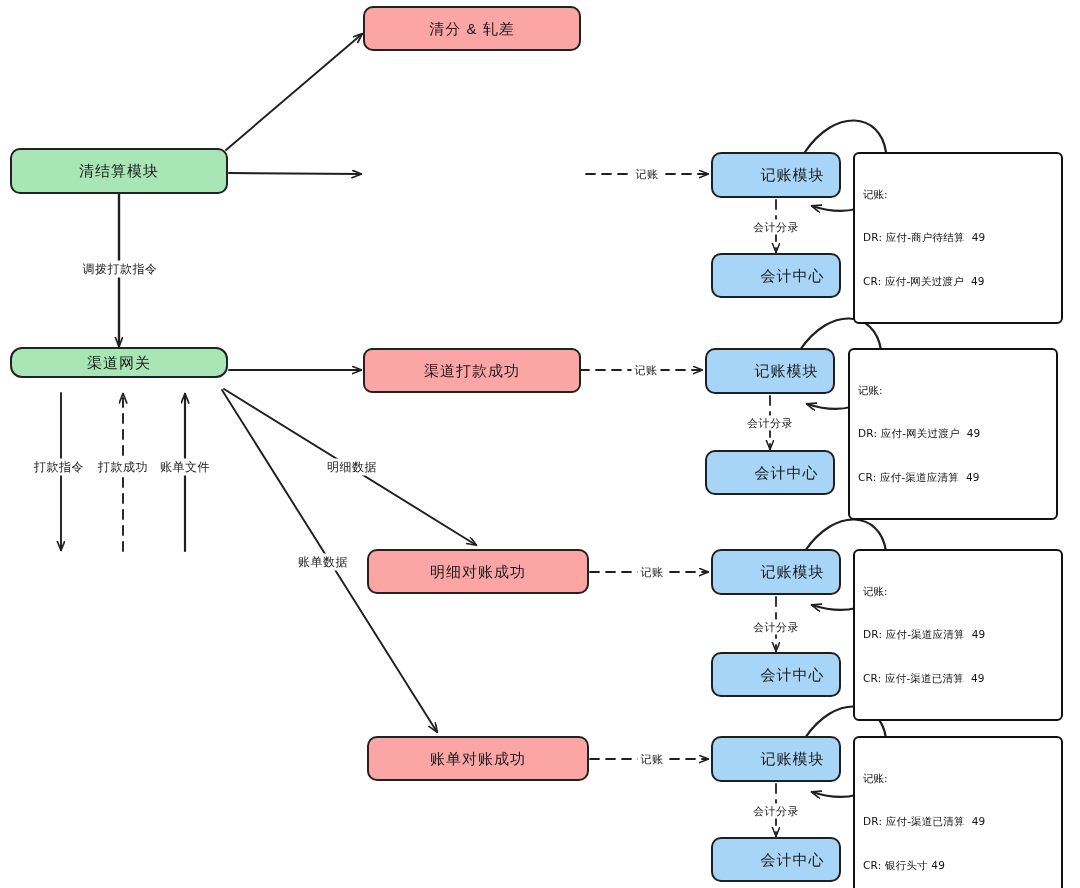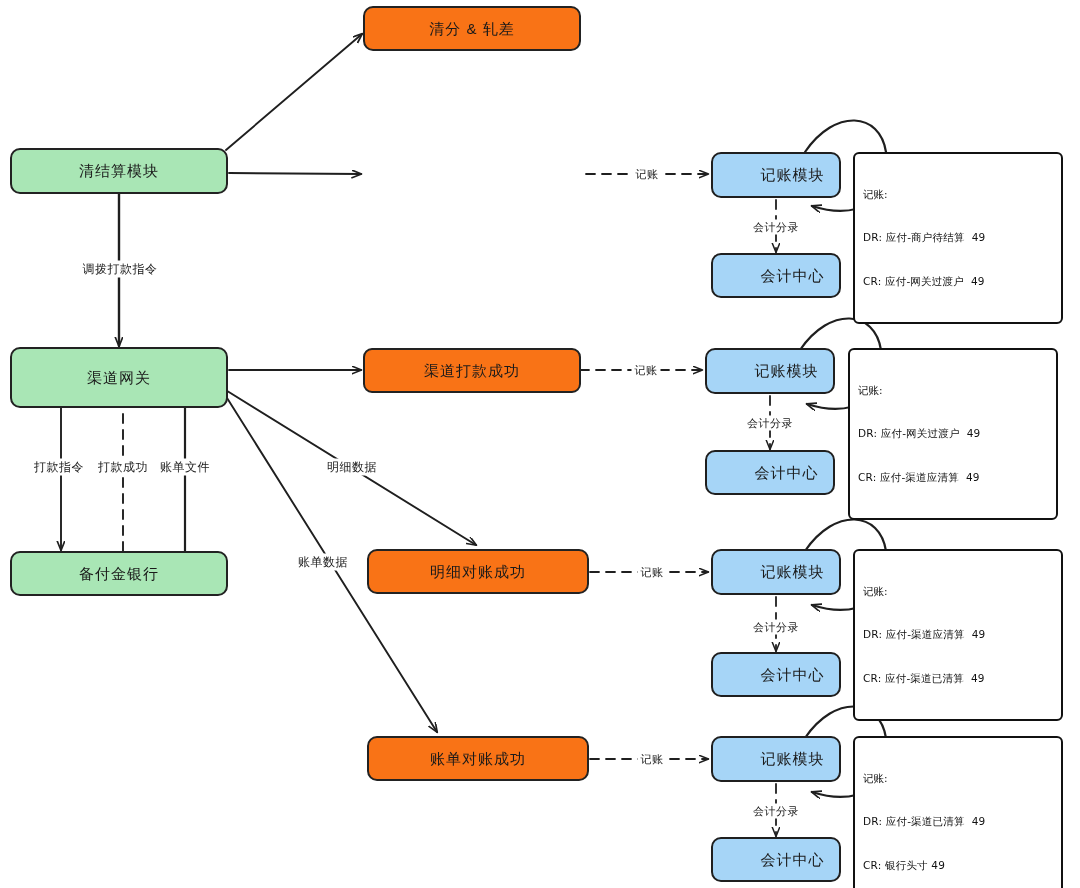--- a/index.html
+++ b/index.html
@@ -5,21 +5,21 @@
   html,body{margin:0;padding:0;background:#ffffff;}
   body{font-family:"Liberation Sans","DejaVu Sans",sans-serif;}
   #canvas{position:relative;width:1080px;height:888px;background:#ffffff;overflow:hidden;}
   svg.edges{position:absolute;left:0;top:0;width:1080px;height:888px;pointer-events:none;}
 
   .node{position:absolute;box-sizing:border-box;display:flex;align-items:center;justify-content:center;
         border:2px solid #1f1f1f;border-radius:10px;font-size:15px;color:#1a1a1a;letter-spacing:1px;
         text-align:center;line-height:1.2;}
   .node.green{background:#a9e6b5;border-color:#222;}
   .node.blue{background:#a6d5f7;border-color:#1f1f1f;padding-left:33px;}
-  .node.white{background:#f97316;border-color:#222;}
+  .node.white{background:#fca5a5;border-color:#222;}
 
   .note{position:absolute;box-sizing:border-box;background:#ffffff;border:2px solid #111;border-radius:6px;
         padding:4px 8px 5px 8px;font-size:10.5px;color:#111;line-height:1.38;white-space:pre;
         font-family:"DejaVu Sans","Liberation Sans",sans-serif;}
   .note .ttl{display:block;}
   .note .ln{display:block;letter-spacing:.2px;}
 
   .elabel{position:absolute;font-size:12px;color:#1a1a1a;background:#ffffff;padding:0 3px;
           white-space:nowrap;transform:translate(-50%,-50%);letter-spacing:.5px;}
   .elabel.sm{font-size:11px;}
@@ -76,23 +76,22 @@
       <path d="M776,597 L776,651" marker-end="url(#ahd)"></path>
       <path d="M776,784 L776,836" marker-end="url(#ahd)"></path>
     </g>
   </svg>
 
   <div class="node green" style="left:10px;top:148px;width:218px;height:46px;">清结算模块</div>
 
   <div class="node white" style="left:363px;top:6px;width:218px;height:45px;">清分 &amp; 轧差</div>
 
 
-  <div class="node green" style="left:10px;top:347px;width:218px;height:61px;">渠道网关</div>
+  <div class="node green" style="left:10px;top:347px;width:218px;height:31px;border-radius:12px;">渠道网关</div>
 
-  <div class="node green" style="left:10px;top:551px;width:218px;height:45px;">备付金银行</div>
 
   <div class="node white" style="left:363px;top:348px;width:218px;height:45px;border-radius:9px;">渠道打款成功</div>
 
   <div class="node white" style="left:367px;top:549px;width:222px;height:45px;">明细对账成功</div>
 
   <div class="node white" style="left:367px;top:736px;width:222px;height:45px;">账单对账成功</div>
 
   <div class="node blue" style="left:711px;top:152px;width:130px;height:46px;">记账模块</div>
   <div class="node blue" style="left:711px;top:253px;width:130px;height:45px;">会计中心</div>
 

